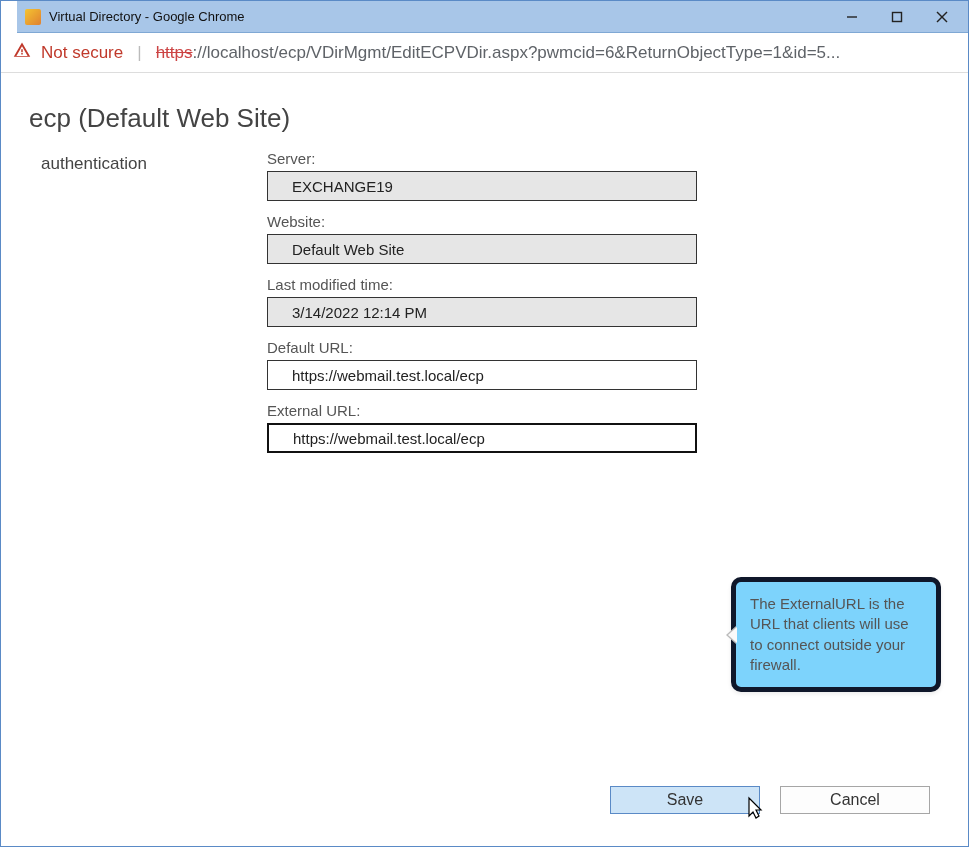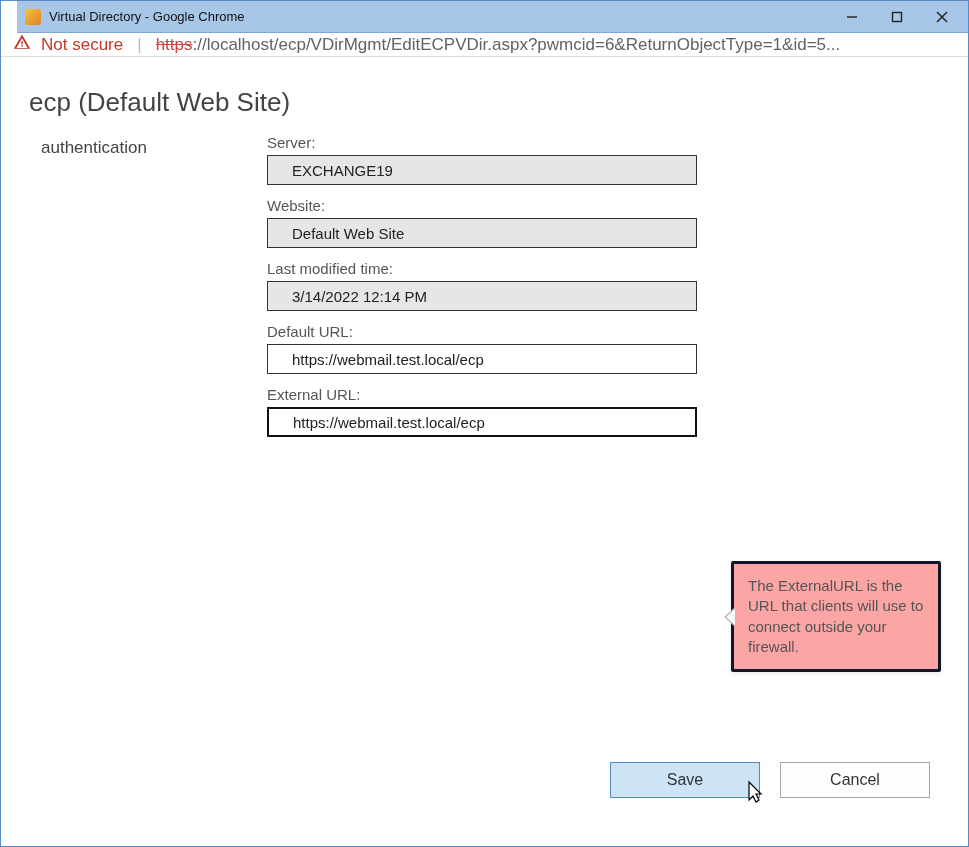--- a/index.html
+++ b/index.html
@@ -38,21 +38,21 @@
     }
     .win-btn {
       width: 45px; height: 30px;
       display: flex; align-items: center; justify-content: center;
       color: #222;
       font-family: inherit;
       cursor: default;
     }
     .win-btn svg { display:block; }
     .addrbar {
-      height: 24px;
+      height: 40px;
       display: flex;
       align-items: center;
       padding: 0 12px;
       border-bottom: 1px solid #ddd;
       font-size: 17px;
       color: #555;
       gap: 10px;
     }
     .addrbar .warn-icon {
       color: #c0392b;
@@ -134,23 +134,23 @@
     }
     .field-input.focused {
       border: 2px solid #111;
       outline: none;
     }
     .tooltip-callout {
       position: absolute;
       top: 504px;
       left: 730px;
       width: 210px;
-      border: 3px solid #0f172a;
-      border-radius: 2px;
-      background: #fca5a5;
+      border: 5px solid #0f172a;
+      border-radius: 10px;
+      background: #7dd3fc;
       padding: 12px 14px;
       color: #555;
       font-size: 15px;
       line-height: 1.35;
       box-shadow: 0 2px 4px rgba(0,0,0,0.08);
     }
     .tooltip-callout::before {
       content: "";
       position: absolute;
       left: -10px;
@@ -172,21 +172,21 @@
     }
     .button-row {
       position: absolute;
       bottom: 32px;
       right: 38px;
       display: flex;
       gap: 20px;
     }
     .btn {
       width: 150px;
-      height: 36px;
+      height: 28px;
       border: 1px solid #a6a6a6;
       background: #fdfdfd;
       font-size: 16px;
       color: #333;
       cursor: pointer;
       font-family: inherit;
     }
     .btn.primary {
       background: #cde4f7;
       border-color: #5a8ac6;

